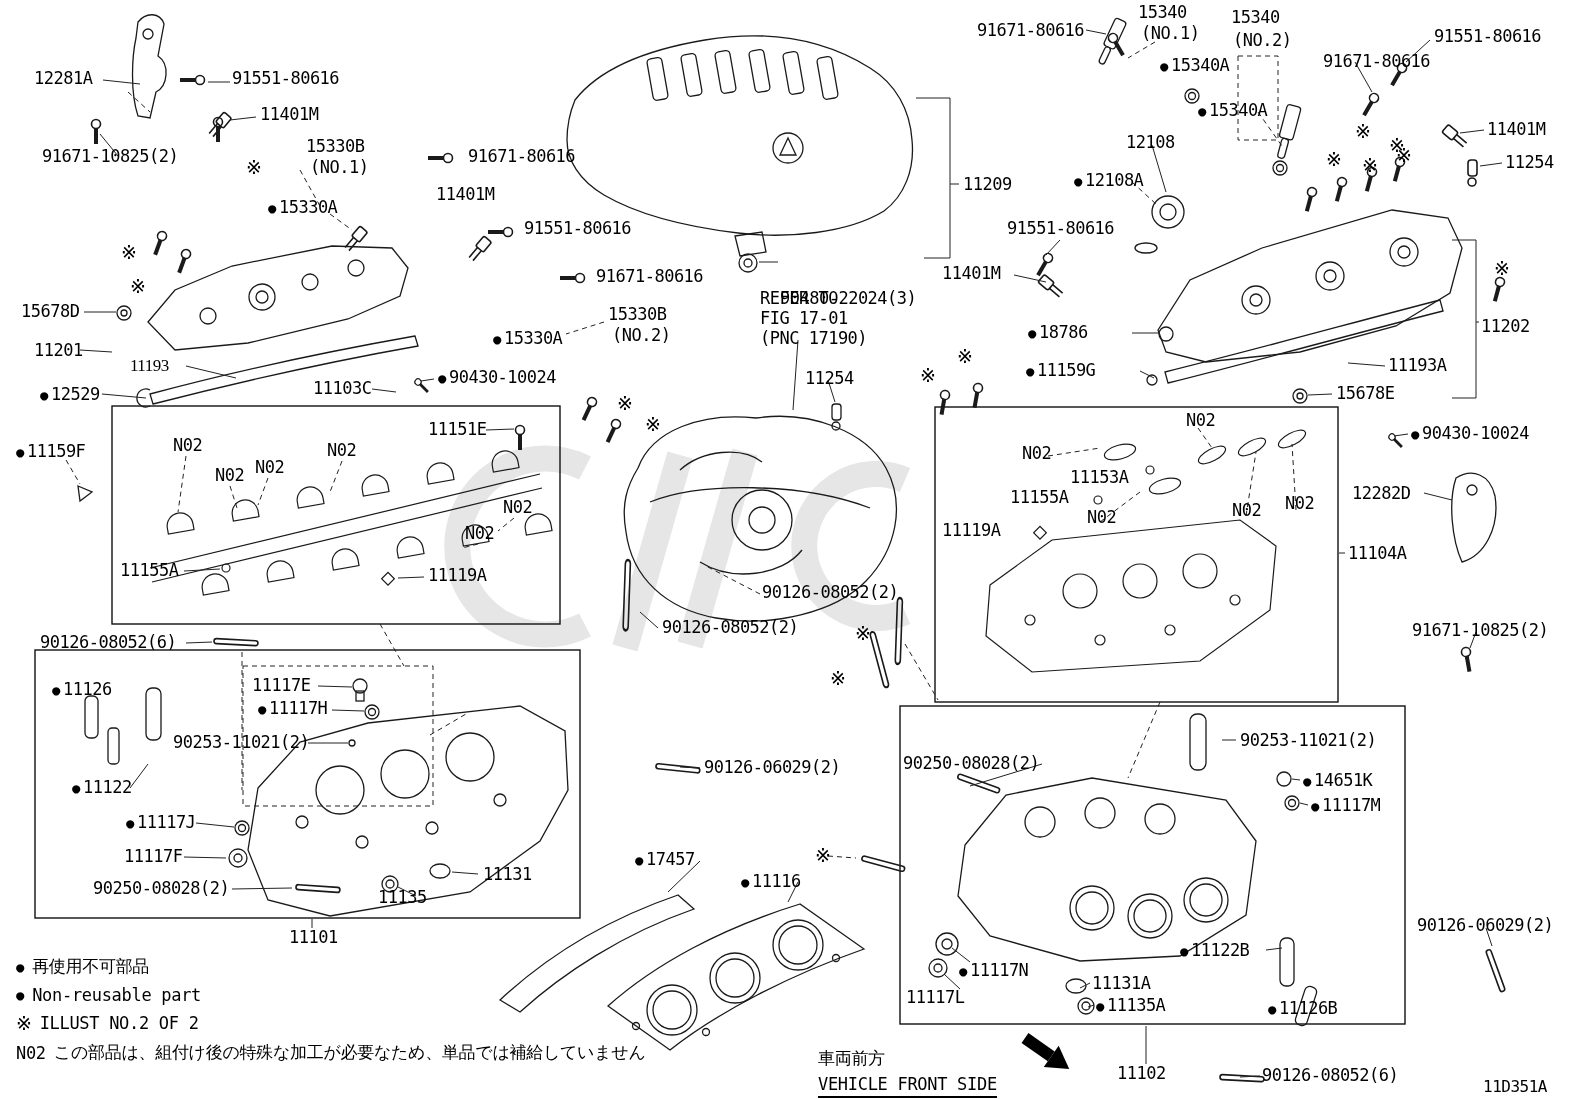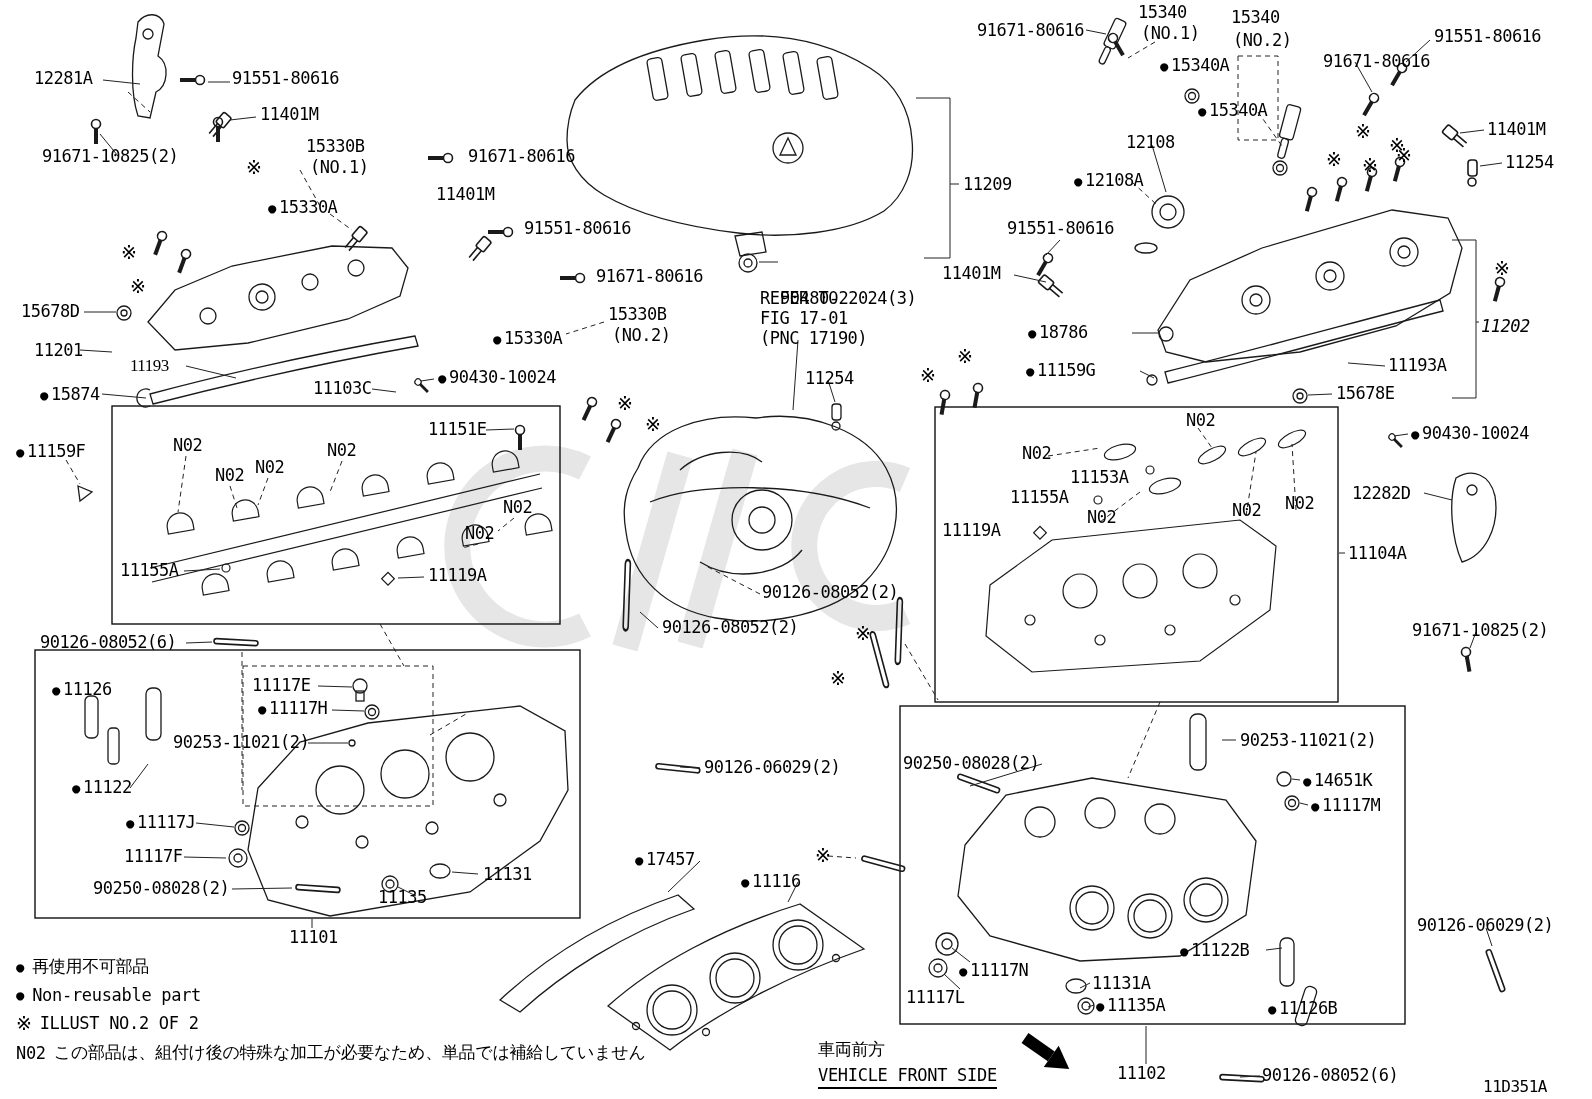--- a/index.html
+++ b/index.html
@@ -13,21 +13,21 @@
   .part-label {
     position:absolute; font-size:17px; line-height:1.05; white-space:nowrap;
     display:flex; align-items:center; gap:3px; letter-spacing:-0.5px;
   }
   .part-label .bullet { font-size:14px; line-height:1; }
   .ref-mark { position:absolute; font-size:19px; line-height:1; }
   .legend { position:absolute; left:16px; top:955px; display:flex; flex-direction:column; gap:7px; }
   .legend-line { display:flex; align-items:center; gap:8px; font-size:17px; white-space:nowrap; letter-spacing:-0.3px; }
   .legend-line .bullet { font-size:14px; }
   .legend-line .refmark-glyph { font-size:19px; }
-  .front-side { position:absolute; left:818px; top:1028px; display:flex; align-items:center; gap:14px; }
+  .front-side { position:absolute; left:818px; top:1028px; display:flex; align-items:flex-end; gap:14px; }
   .front-side .front-text { display:flex; flex-direction:column; gap:4px; font-size:17px; letter-spacing:-0.3px; white-space:nowrap; }
   .front-side .front-en { border-bottom:2px solid #000; padding-bottom:2px; }
   .drawing-code { position:absolute; left:1483px; top:1077px; font-size:16px; letter-spacing:-0.5px; }
 </style>
 </head>
 <body>
 
 <div class="stage">
 
   <svg class="artwork" viewBox="0 0 1592 1099" aria-hidden="true">
@@ -432,21 +432,21 @@
         <span>15330A</span>
       </div>
       <div class="part-label" style="left: 608px; top: 306px;">
         <span>15330B</span>
       </div>
       <div class="part-label" style="left: 612px; top: 327px;">
         <span>(NO.2)</span>
       </div>
       <div class="part-label" style="left: 40px; top: 386px;">
         <span class="bullet">●</span>
-        <span>15874</span>
+        <span>12529</span>
       </div>
       <div class="part-label" style="left: 313px; top: 380px;">
         <span>11103C</span>
       </div>
       <div class="part-label" style="left: 438px; top: 369px;">
         <span class="bullet">●</span>
         <span>90430-10024</span>
       </div>
       <div class="part-label" style="left: 428px; top: 421px;">
         <span>11151E</span>
@@ -603,21 +603,21 @@
         <span>11401M</span>
       </div>
       <div class="part-label" style="left: 1028px; top: 324px;">
         <span class="bullet">●</span>
         <span>18786</span>
       </div>
       <div class="part-label" style="left: 1026px; top: 362px;">
         <span class="bullet">●</span>
         <span>11159G</span>
       </div>
-      <div class="part-label" style="left: 1481px; top: 318px; font-style: italic;">
+      <div class="part-label" style="left: 1481px; top: 318px;">
         <span>11202</span>
       </div>
       <div class="part-label" style="left: 1388px; top: 357px;">
         <span>11193A</span>
       </div>
       <div class="part-label" style="left: 1336px; top: 385px;">
         <span>15678E</span>
       </div>
       <div class="part-label" style="left: 1411px; top: 425px;">
         <span class="bullet">●</span>

